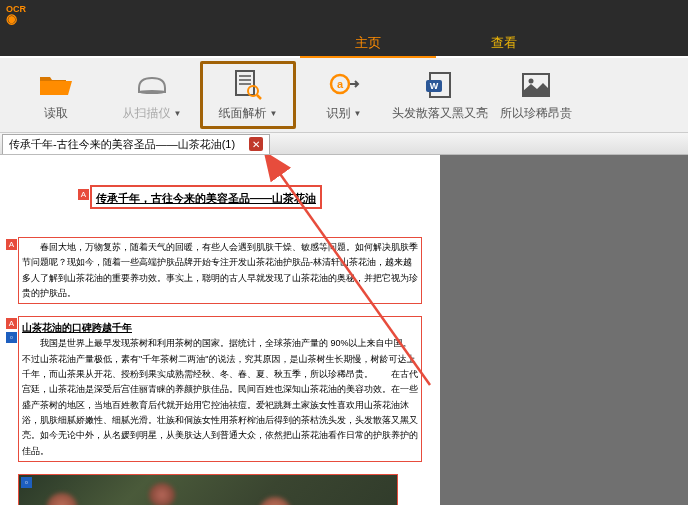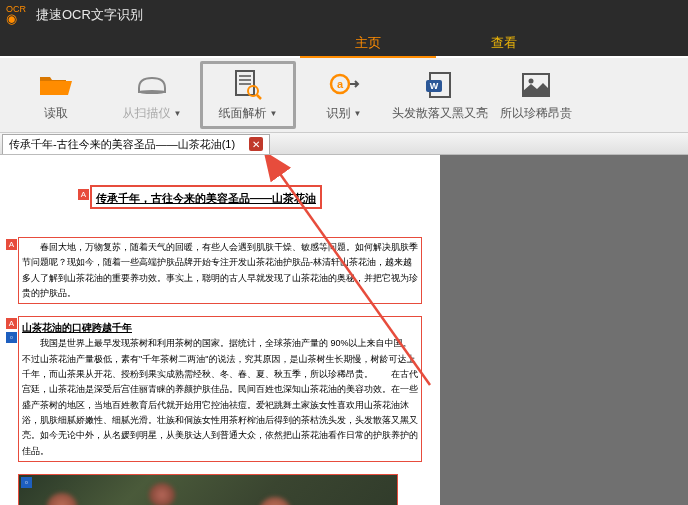--- a/index.html
+++ b/index.html
@@ -1,31 +1,31 @@
 <!DOCTYPE html>
 <html><head>
 <meta charset="utf-8">
 <style>
   * { margin: 0; padding: 0; box-sizing: border-box; }
   body { font-family: "Microsoft YaHei", sans-serif; width: 688px; height: 505px; overflow: hidden; background: #fff; }
   
   .title-bar { height: 30px; background: #2b2b2b; display: flex; align-items: center; padding-left: 6px; }
-  .app-logo { color: #ff8c00; font-size: 9px; font-weight: normal; line-height: 1; }
+  .app-logo { color: #ff8c00; font-size: 9px; font-weight: bold; line-height: 1; }
   .app-logo .eye { font-size: 13px; display: block; margin-top: -2px; }
   .app-title { color: #e8e8e8; font-size: 13px; margin-left: 10px; }
   
   .menu-bar { height: 26px; background: #2b2b2b; display: flex; }
   .menu-spacer { width: 300px; }
   .menu-item { width: 136px; height: 26px; color: #eab308; font-size: 13px; display: flex; align-items: center; justify-content: center; cursor: pointer; }
   .menu-item.active { color: #ff8c00; }
   .menu-underline { height: 2px; background: #ff8c00; width: 136px; margin-left: 300px; }
   
   .toolbar { height: 75px; background: #f0f0f0; border-bottom: 1px solid #ccc; display: flex; align-items: center; padding: 0 8px; }
   .tool-btn { width: 96px; height: 68px; display: flex; flex-direction: column; align-items: center; justify-content: center; gap: 4px; cursor: pointer; border-radius: 2px; position: relative; }
-  .tool-btn.highlighted { border: 3px solid #a3a3a3; }
+  .tool-btn.highlighted { border: 3px solid #a16207; }
   .tool-btn .icon { height: 32px; display: flex; align-items: center; justify-content: center; }
   .tool-btn .label { font-size: 12px; color: #555; display: flex; align-items: center; gap: 3px; }
   .tool-btn.disabled .label { color: #aaa; }
   .dropdown-arrow { font-size: 8px; color: #555; }
   
   .tabs-bar { height: 22px; background: linear-gradient(#f5f5f5,#e0e0e0); border-bottom: 1px solid #bbb; display: flex; align-items: center; }
   .doc-tab { height: 20px; background: #fff; border: 1px solid #aaa; border-bottom: none; padding: 0 6px; font-size: 11px; display: flex; align-items: center; gap: 14px; margin-left: 2px; }
   .close-x { width: 14px; height: 14px; background: #c0392b; color: #fff; font-size: 10px; display: flex; align-items: center; justify-content: center; border-radius: 2px; cursor: pointer; }
   
   .workspace { display: flex; height: 352px; }
@@ -52,21 +52,20 @@
   .arrow-svg { position: absolute; top: 0; left: 0; pointer-events: none; }
 </style>
 </head>
 <body>
 
 <div class="title-bar">
   <div class="app-logo">
     <span>OCR</span>
     <span class="eye">◉</span>
   </div>
-  <div class="app-title">捷速OCR文字识别</div>
 </div>
 
 <div class="menu-bar">
   <div class="menu-spacer"></div>
   <div class="menu-item active">主页</div>
   <div class="menu-item">查看</div>
 </div>
 <div class="menu-underline"></div>
 
 <div class="toolbar">

